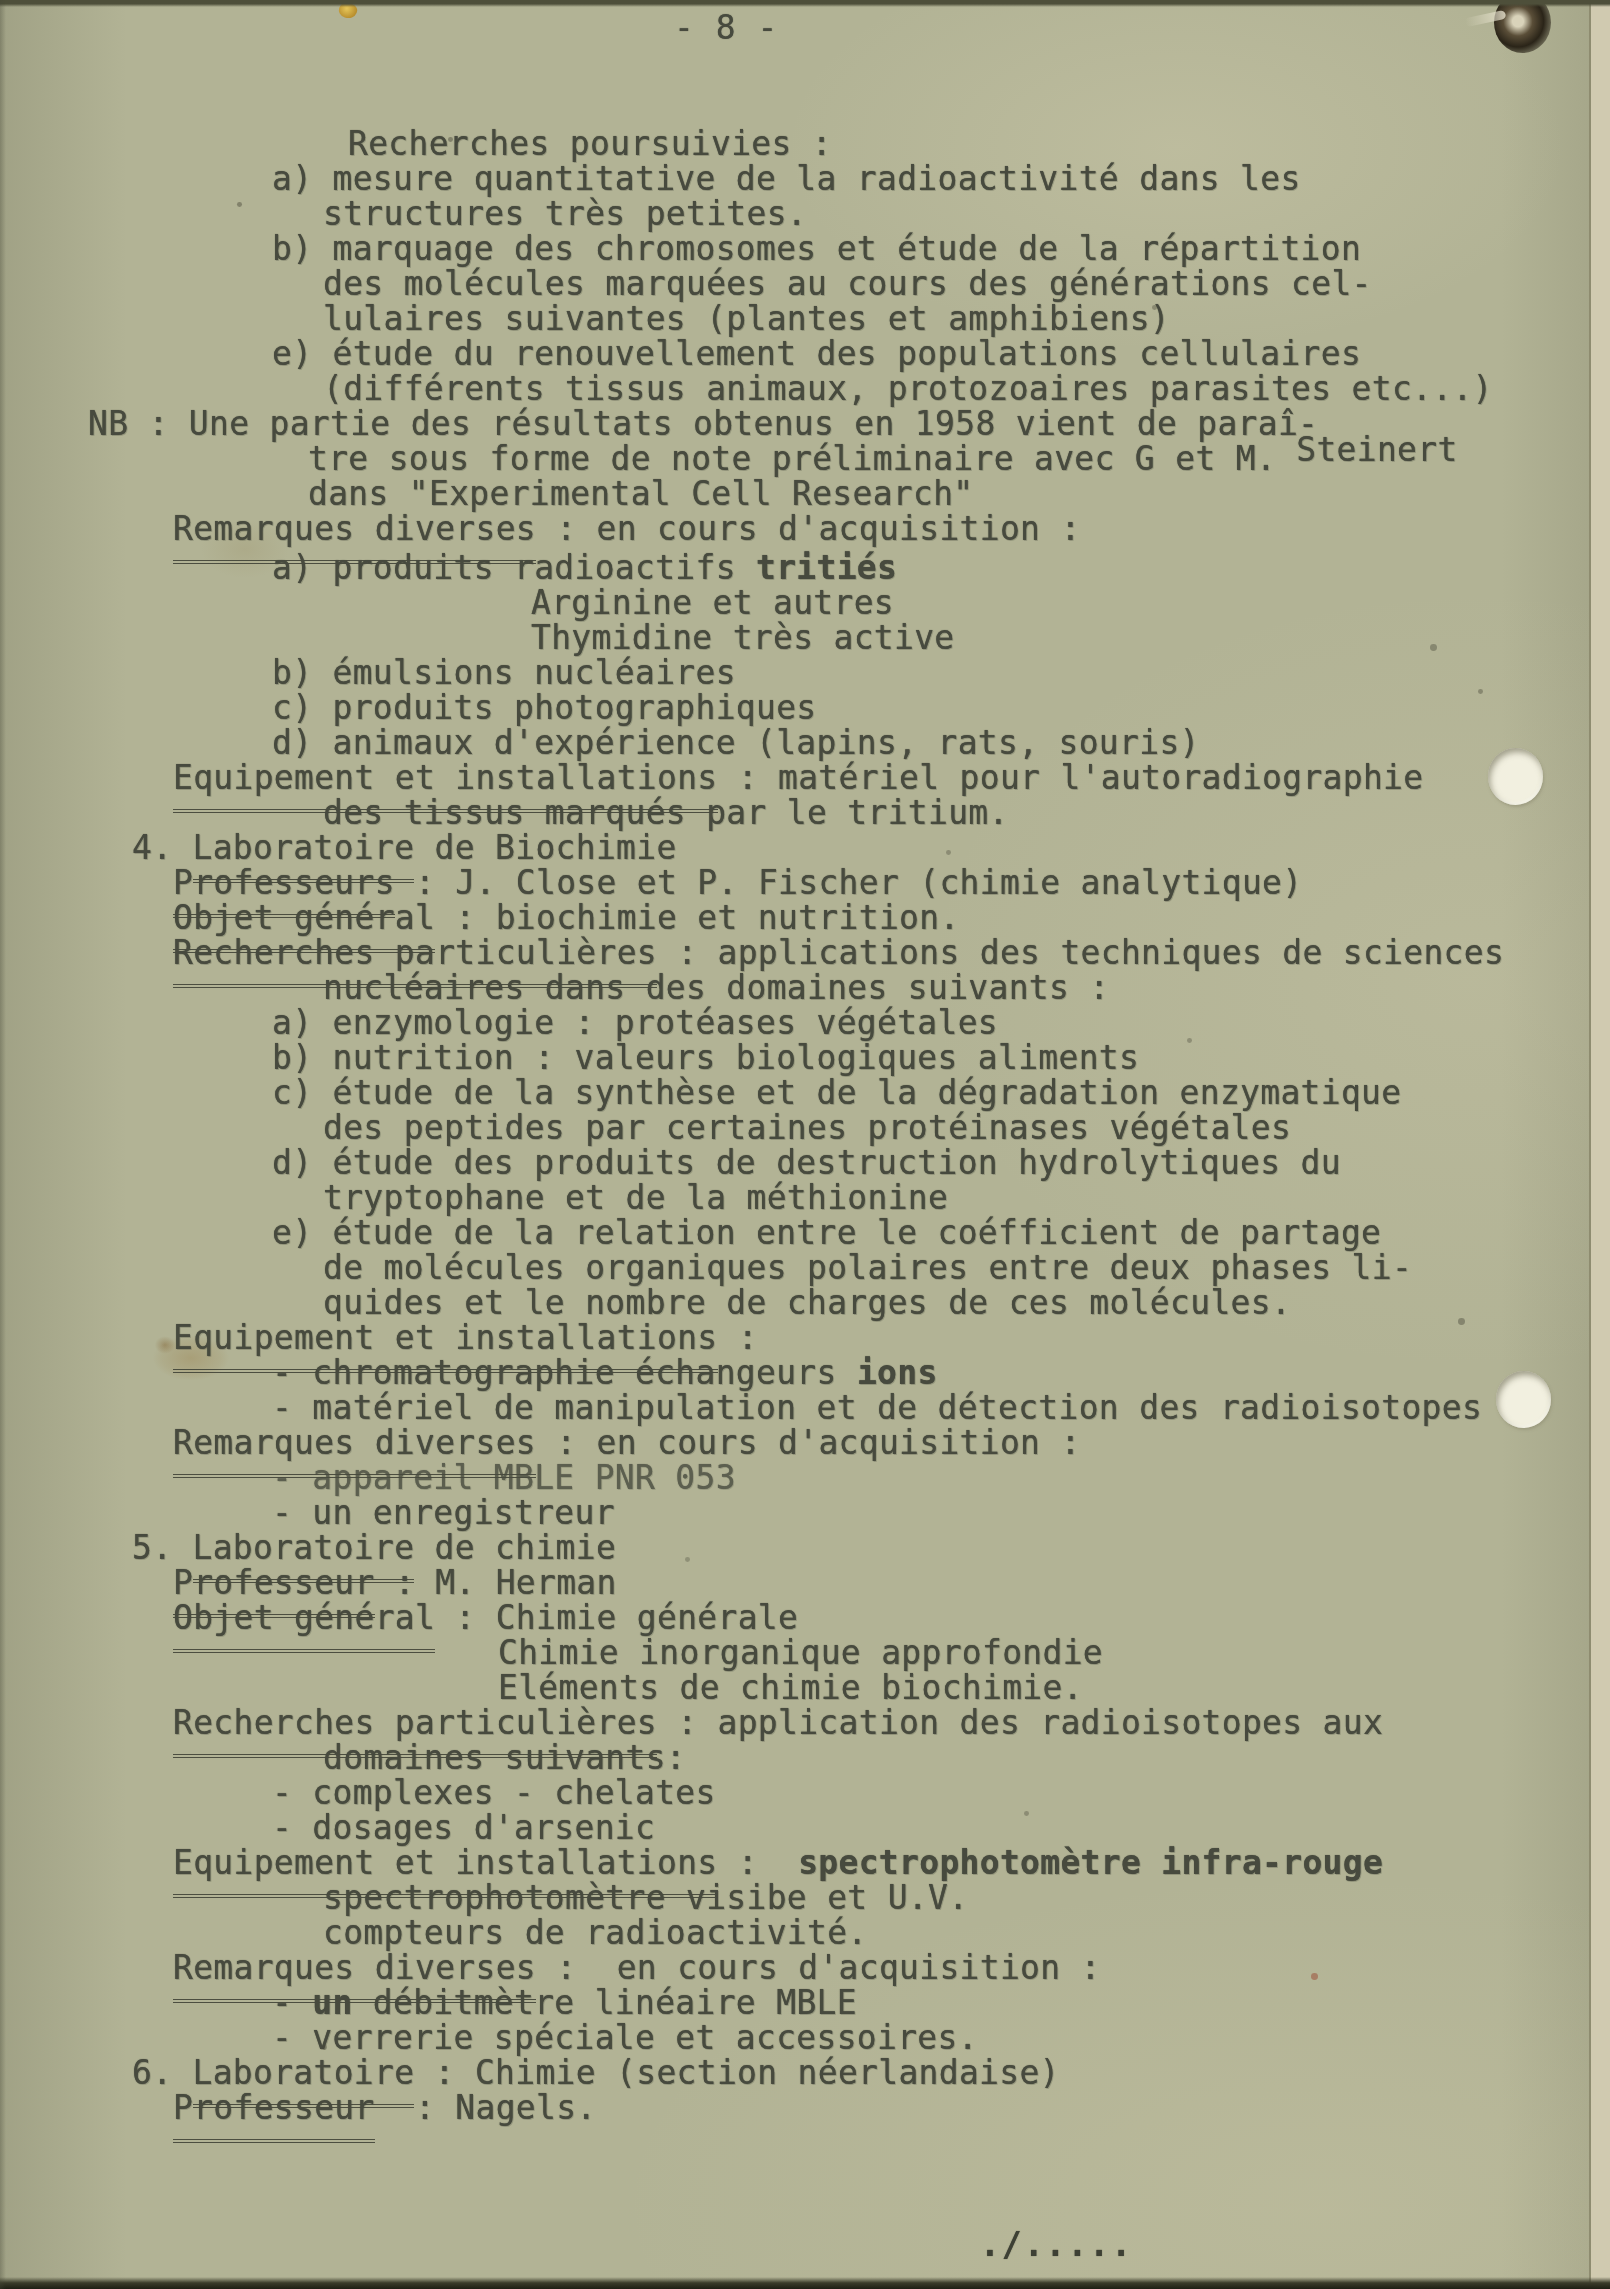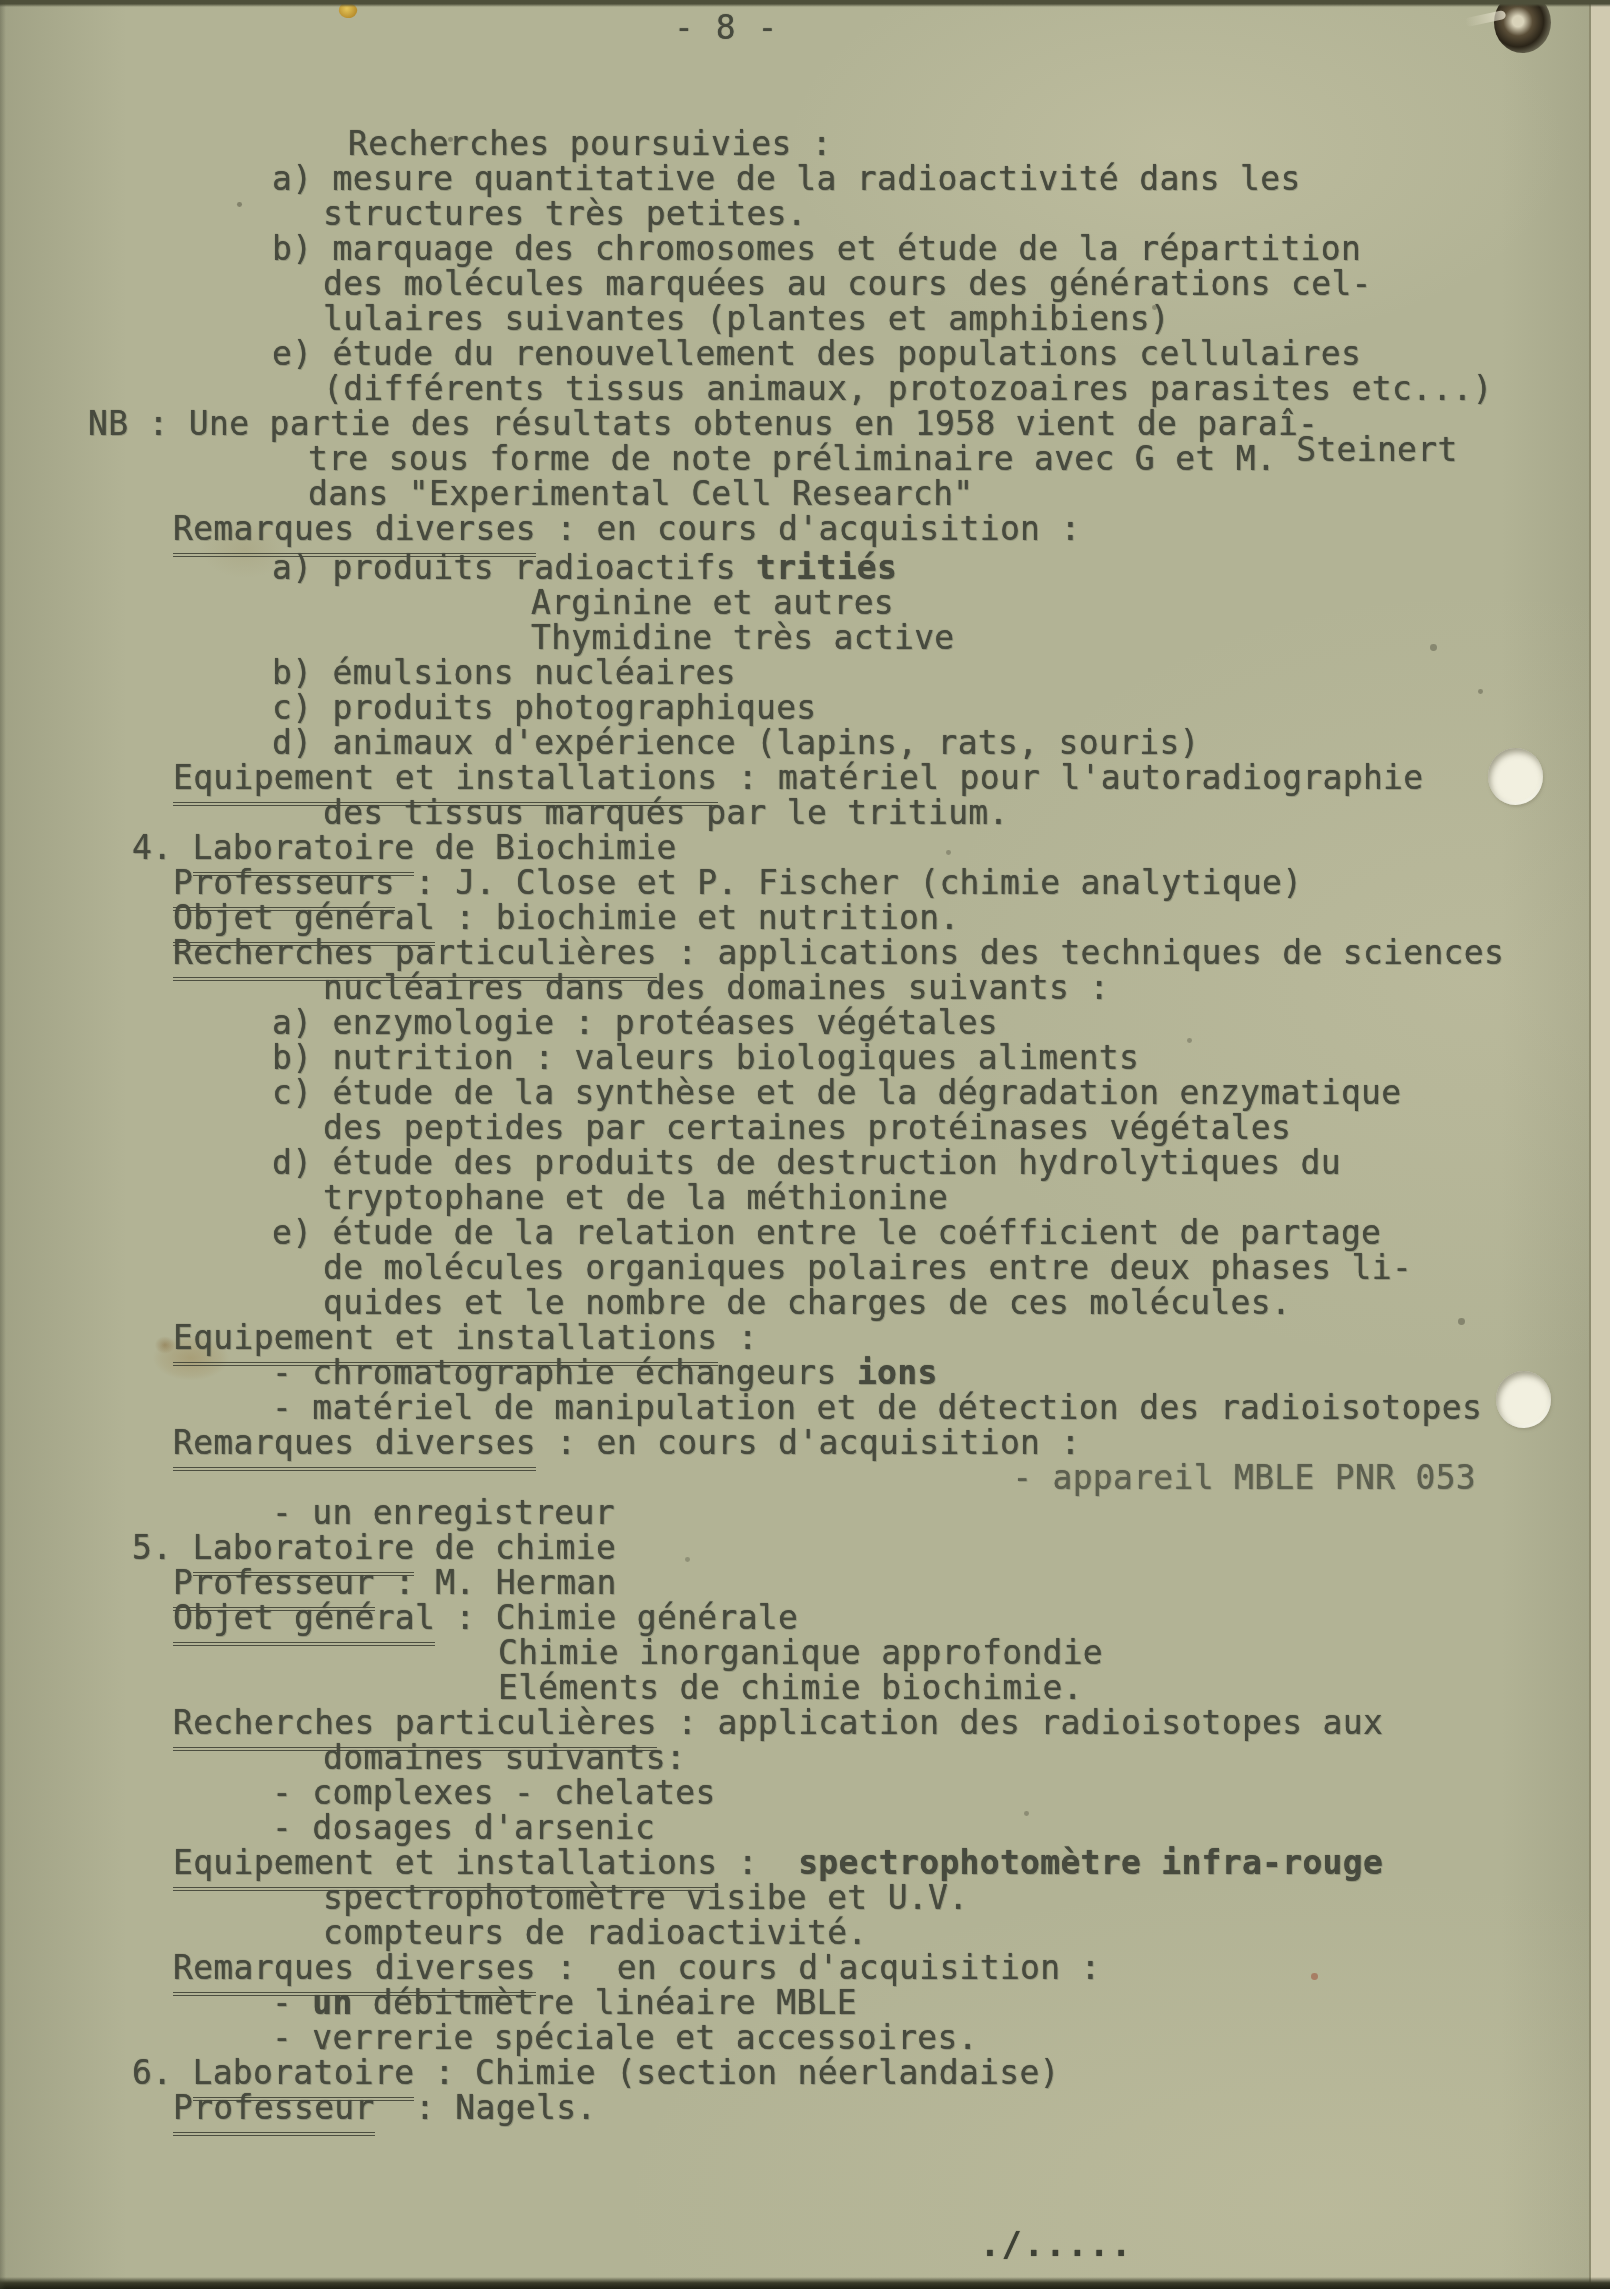--- a/index.html
+++ b/index.html
@@ -32,24 +32,24 @@
   .mNum {margin-left:132px}
   .mHead{margin-left:173px}
   .mNB  {margin-left:88px}
   .mList{margin-left:272px}
   .mNBc {margin-left:308px}
   .mCont{margin-left:323px}
   .mRP  {margin-left:348px}
   .mChim{margin-left:498px}
   .mArg {margin-left:531px}
   .gap{margin-top:4px}
-  .u{border-bottom:4.9px double rgba(62,64,52,.88);padding-bottom:5px;}
+  .u{border-bottom:4.9px double rgba(62,64,52,.88);padding-bottom:12px;}
   .b{font-weight:bold;}
   .sup{position:relative;top:-8.8px;text-align:center;}
-  .faint{opacity:.8;text-align:right;}
+  .faint{opacity:.8;}
   .page-number{
     position:absolute;top:9.8px;left:674px;height:35px;line-height:35px;
     color:#474a3e;font-size:33px;letter-spacing:1px;
     text-shadow:0 0 1px rgba(69,72,60,.9);filter:blur(0.3px);white-space:pre;
   }
   .continuation{
     position:absolute;top:2227px;left:980px;height:35px;line-height:35px;
     color:#3d4034;font-size:33px;letter-spacing:2px;font-weight:bold;
     text-shadow:0 0 1px rgba(60,62,50,.9);filter:blur(0.3px);white-space:pre;
   }

